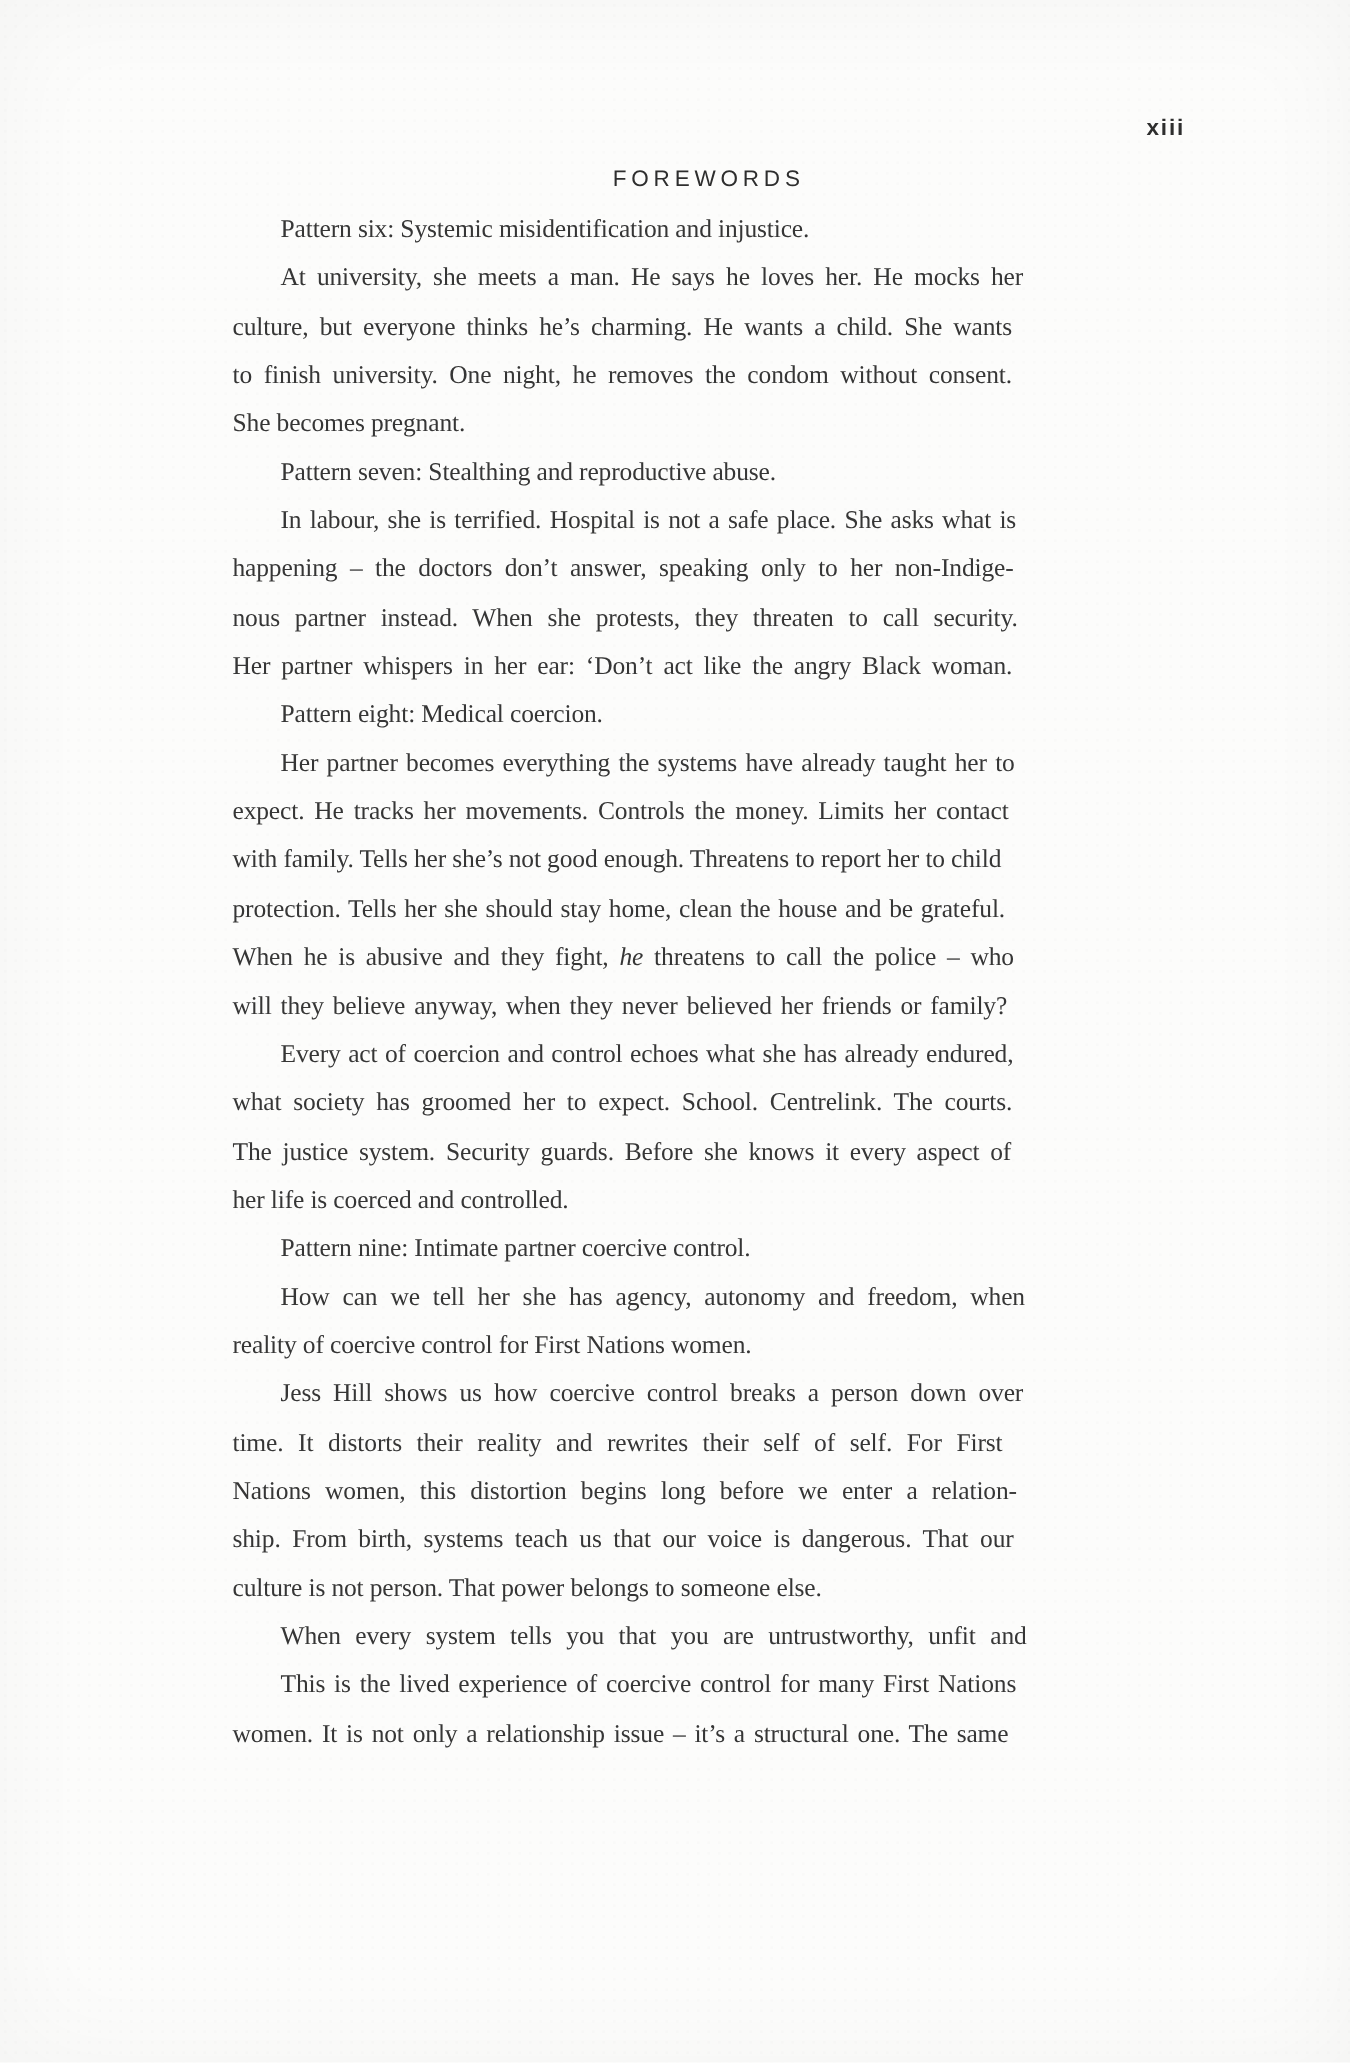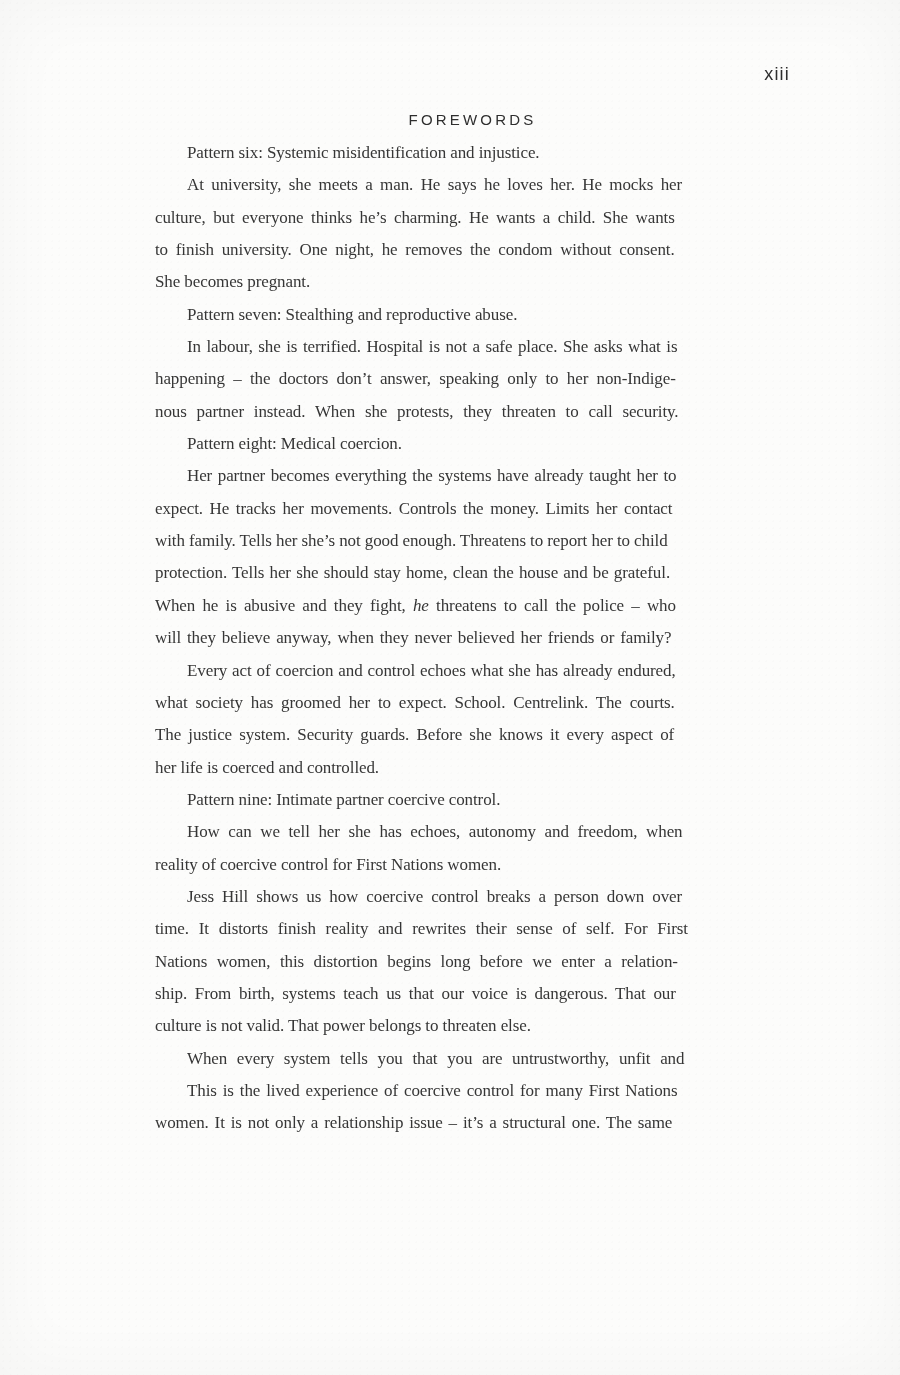--- a/index.html
+++ b/index.html
@@ -34,26 +34,27 @@
     font-family: "Liberation Sans", "DejaVu Sans", sans-serif;
     font-size: 15px;
     line-height: 20px;
     letter-spacing: 3.2px;
     color: #2e2e2e;
     margin-top: 46px;
   }
   .page-number {
     position: absolute;
     right: 0;
-    top: 0;
+    top: 12px;
     font-family: "Liberation Sans", "DejaVu Sans", sans-serif;
-    font-size: 18px;
+    font-size: 15px;
     line-height: 20px;
     letter-spacing: 1.2px;
     color: #2e2e2e;
+    font-weight: bold;
   }
   .text-block {
     position: absolute;
     left: 155px;
     top: 137px;
     width: 635px;
   }
   .line {
     height: 32.35px;
     line-height: 32.35px;
@@ -79,36 +80,37 @@
   <div class="text-block">
       <div class="line indent"><span class="inner">Pattern six: Systemic misidentification and injustice.</span></div>
       <div class="line indent just"><span class="inner" style="word-spacing: 3.30288px;">At university, she meets a man. He says he loves her. He mocks her</span></div>
       <div class="line just"><span class="inner" style="word-spacing: 3.33949px;">culture, but everyone thinks he’s charming. He wants a child. She wants</span></div>
       <div class="line just"><span class="inner" style="word-spacing: 3.62969px;">to finish university. One night, he removes the condom without consent.</span></div>
       <div class="line"><span class="inner">She becomes pregnant.</span></div>
       <div class="line indent"><span class="inner">Pattern seven: Stealthing and reproductive abuse.</span></div>
       <div class="line indent just"><span class="inner" style="word-spacing: 1.38504px;">In labour, she is terrified. Hospital is not a safe place. She asks what is</span></div>
       <div class="line just"><span class="inner" style="word-spacing: 4.19375px;">happening – the doctors don’t answer, speaking only to her non-Indige-</span></div>
       <div class="line just"><span class="inner" style="word-spacing: 5.67031px;">nous partner instead. When she protests, they threaten to call security.</span></div>
+      <div class="line just"><span class="inner" style="word-spacing: 3.14844px;">Her partner whispers in her ear: ‘Don’t act like the angry Black woman.</span></div>
       <div class="line indent"><span class="inner">Pattern eight: Medical coercion.</span></div>
       <div class="line indent just"><span class="inner" style="word-spacing: 1.39375px;">Her partner becomes everything the systems have already taught her to</span></div>
       <div class="line just"><span class="inner" style="word-spacing: 2.47187px; text-align: right;">expect. He tracks her movements. Controls the money. Limits her contact</span></div>
       <div class="line just"><span class="inner" style="transform: scaleX(0.999385);">with family. Tells her she’s not good enough. Threatens to report her to child</span></div>
       <div class="line just"><span class="inner" style="word-spacing: 1.07292px;">protection. Tells her she should stay home, clean the house and be grateful.</span></div>
       <div class="line just"><span class="inner" style="word-spacing: 3.09152px;">When he is abusive and they fight, <em>he</em> threatens to call the police – who</span></div>
       <div class="line just"><span class="inner" style="word-spacing: 1.79261px;">will they believe anyway, when they never believed her friends or family?</span></div>
       <div class="line indent just"><span class="inner" style="word-spacing: 0.856534px;">Every act of coercion and control echoes what she has already endured,</span></div>
       <div class="line just"><span class="inner" style="word-spacing: 3.7125px;">what society has groomed her to expect. School. Centrelink. The courts.</span></div>
       <div class="line just"><span class="inner" style="word-spacing: 3.08523px;">The justice system. Security guards. Before she knows it every aspect of</span></div>
       <div class="line"><span class="inner">her life is coerced and controlled.</span></div>
       <div class="line indent"><span class="inner">Pattern nine: Intimate partner coercive control.</span></div>
-      <div class="line indent just"><span class="inner" style="word-spacing: 4.45455px;">How can we tell her she has echoes, autonomy and freedom, when</span></div>
+      <div class="line indent just"><span class="inner" style="word-spacing: 4.45455px;">How can we tell her she has agency, autonomy and freedom, when</span></div>
       <div class="line"><span class="inner">reality of coercive control for First Nations women.</span></div>
       <div class="line indent just"><span class="inner" style="word-spacing: 3.92756px;">Jess Hill shows us how coercive control breaks a person down over</span></div>
-      <div class="line just"><span class="inner" style="word-spacing: 5.62109px;">time. It distorts finish reality and rewrites their sense of self. For First</span></div>
+      <div class="line just"><span class="inner" style="word-spacing: 5.62109px;">time. It distorts their reality and rewrites their self of self. For First</span></div>
       <div class="line just"><span class="inner" style="word-spacing: 5.35469px;">Nations women, this distortion begins long before we enter a relation-</span></div>
       <div class="line just"><span class="inner" style="word-spacing: 3.53516px;">ship. From birth, systems teach us that our voice is dangerous. That our</span></div>
-      <div class="line"><span class="inner">culture is not valid. That power belongs to threaten else.</span></div>
+      <div class="line"><span class="inner">culture is not person. That power belongs to someone else.</span></div>
       <div class="line indent just"><span class="inner" style="word-spacing: 5.50625px;">When every system tells you that you are untrustworthy, unfit and</span></div>
       <div class="line indent just"><span class="inner" style="word-spacing: 1.75994px;">This is the lived experience of coercive control for many First Nations</span></div>
       <div class="line just"><span class="inner" style="word-spacing: 1.76897px;">women. It is not only a relationship issue – it’s a structural one. The same</span></div>
     </div>
 </div>
 
 </body></html>

